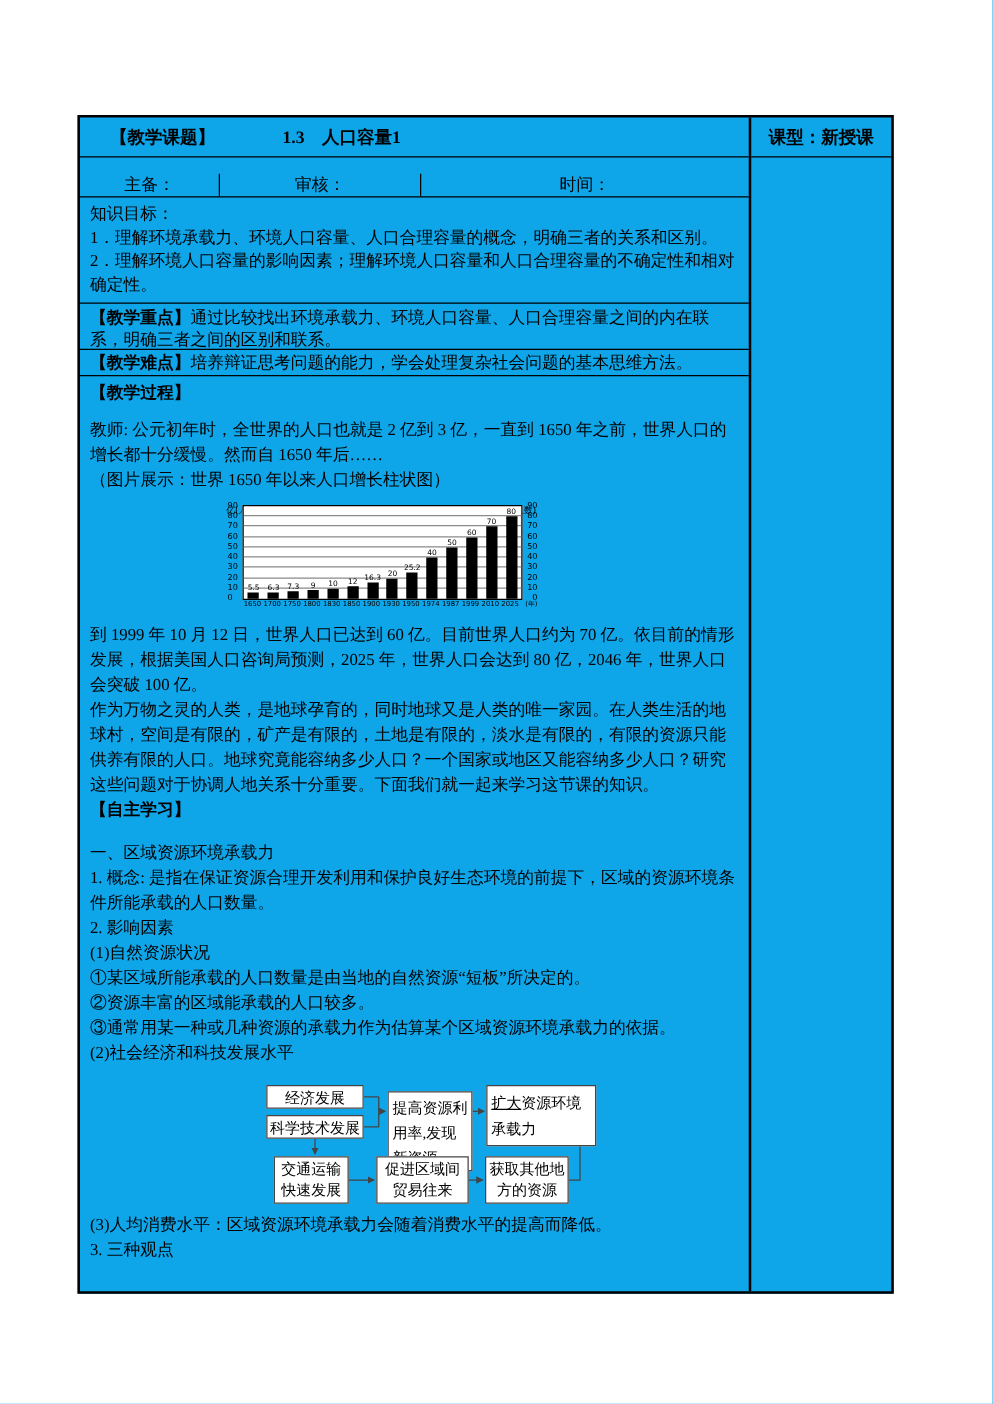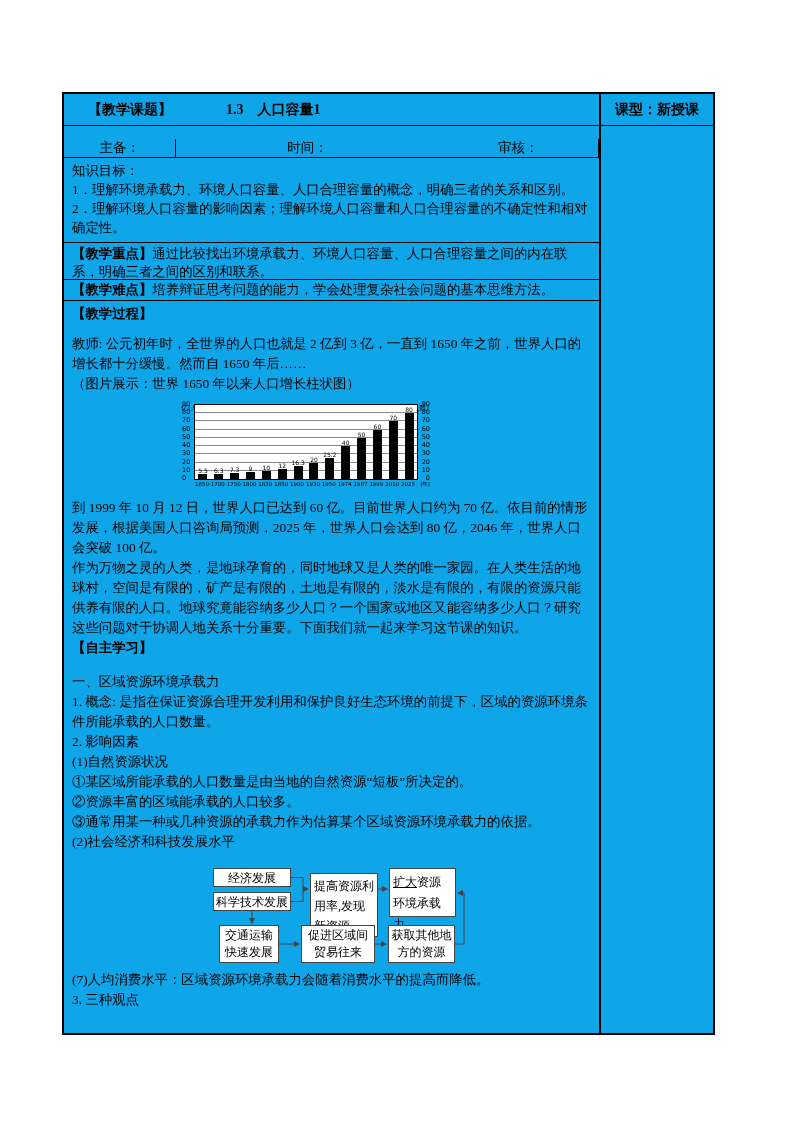--- a/index.html
+++ b/index.html
@@ -54,42 +54,42 @@
   .xlab{flex:1;text-align:center;font-size:5.5px;line-height:7px;white-space:nowrap;overflow:visible;}
   .xsuffix{position:absolute;right:-14px;top:0;font-size:5.5px;line-height:7px;}
   
   .flow-block{position:relative;width:262px;height:114px;margin:2px 0 2px 136px;font-size:12px;}
   .fbox{position:absolute;border:1px solid #444;background:#fff;box-sizing:border-box;
     display:flex;align-items:center;justify-content:center;text-align:center;line-height:16px;}
   .fbox.tl{justify-content:flex-start;text-align:left;align-items:flex-start;}
   .f-economy{left:5px;top:14px;width:78px;height:19px;}
   .f-science{left:5px;top:38px;width:78px;height:19px;}
   .f-improve{left:102px;top:3px;width:68px;height:64px;padding:2px 3px;line-height:20px;margin-top:16px;}
-  .f-expand{left:181px;top:14px;width:67px;height:49px;padding:3px;line-height:21px;}
+  .f-expand{left:181px;top:14px;width:88px;height:49px;padding:3px;line-height:21px;}
   .f-transport{left:11px;top:71px;width:60px;height:38px;line-height:17px;padding:1px;}
   .f-trade{left:93px;top:71px;width:74px;height:38px;line-height:17px;padding:1px;}
   .f-obtain{left:180px;top:71px;width:67px;height:38px;line-height:17px;padding:1px;}
   .u{text-decoration:underline;}
   .flow-svg{position:absolute;left:0;top:0;width:262px;height:114px;}
 </style>
 </head>
 <body>
 
 <div class="doc-table">
   <div class="main-col">
 
     <div class="row1 cell bb">
       <span>【教学课题】</span>
       <span class="topic-value">1.3　人口容量1</span>
     </div>
 
     <div class="row2 cell bb">
       <div class="c c1">主备：</div>
+      <div class="c c2">审核：</div>
       <div class="c c3">时间：</div>
-      <div class="c c2">审核：</div>
     </div>
 
     <div class="row3 cell bb">
       <div>知识目标：</div>
       <div>1．理解环境承载力、环境人口容量、人口合理容量的概念，明确三者的关系和区别。</div>
       <div>2．理解环境人口容量的影响因素；理解环境人口容量和人口合理容量的不确定性和相对确定性。</div>
     </div>
 
     <div class="row4 cell bb">
       <span class="bold">【教学重点】</span><span>通过比较找出环境承载力、环境人口容量、人口合理容量之间的内在联系，明确三者之间的区别和联系。</span>
@@ -248,21 +248,21 @@
         <div class="fbox f-science">科学技术发展</div>
         <div class="fbox f-improve tl">提高资源利用率,发现新资源</div>
         <div class="fbox f-expand tl">
             <span><span class="u">扩大</span><span>资源环境承载力</span></span>
           </div>
         <div class="fbox f-transport">交通运输快速发展</div>
         <div class="fbox f-trade">促进区域间贸易往来</div>
         <div class="fbox f-obtain">获取其他地方的资源</div>
       </div>
 
-      <div>(7)人均消费水平：区域资源环境承载力会随着消费水平的提高而降低。</div>
+      <div>(3)人均消费水平：区域资源环境承载力会随着消费水平的提高而降低。</div>
       <div>3. 三种观点</div>
     </div>
   </div>
 
   <div class="right-col">
     <div class="course-type-cell">课型：新授课</div>
     <div class="right-empty-cell"></div>
   </div>
 </div>
 

